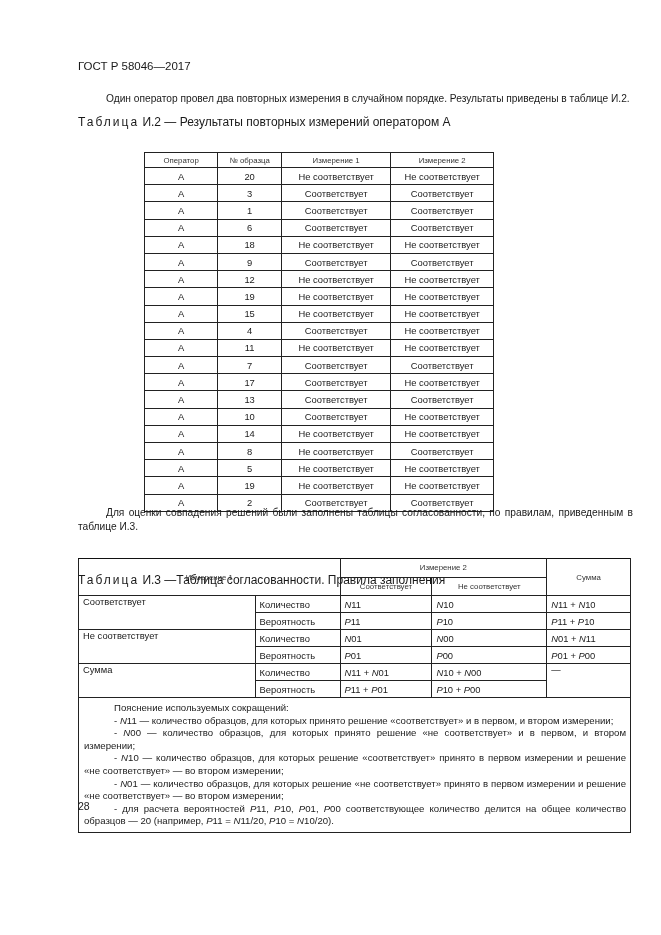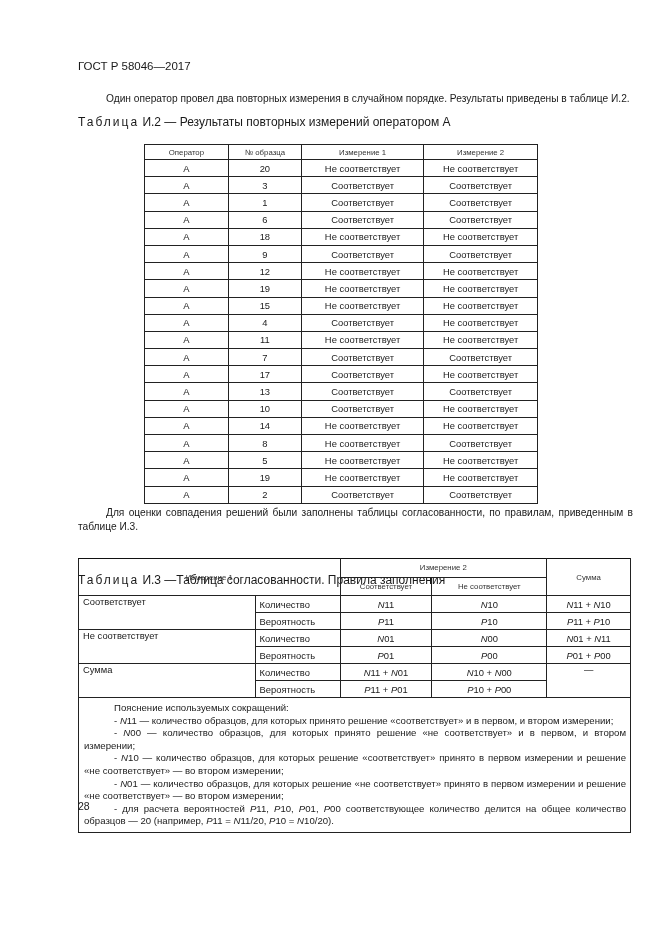--- a/index.html
+++ b/index.html
@@ -3,27 +3,27 @@
 <meta charset="utf-8">
 <style>
   html, body { margin: 0; padding: 0; background: #ffffff; }
   body { width: 661px; height: 935px; position: relative; overflow: hidden;
          font-family: "Liberation Sans", sans-serif; color: #1a1a1a; }
   .header-title { position: absolute; left: 78px; top: 60px; font-size: 11.5px; font-weight: normal; }
   .para { position: absolute; font-size: 10.2px; line-height: 14px; }
   .caption { position: absolute; font-size: 12px; }
   .caption .sp { letter-spacing: 2px; }
   table { border-collapse: collapse; position: absolute; }
-  #t1 { left: 144px; top: 144px; width: 394px; }
+  #t1 { left: 144px; top: 152px; width: 350px; }
   #t1 td, #t1 th { border: 1px solid #222; text-align: center; font-size: 9.4px; height: 16.2px; padding: 0; font-weight: normal; }
   #t1 th { font-size: 7.8px; color: #333; height: 14px; }
   #t2 { left: 78px; top: 558px; width: 553px; }
   #t2 td { border: 1px solid #222; font-size: 9.4px; height: 16px; padding: 0 4px; }
   #t2 .hdr { font-size: 7.8px; color: #333; text-align: center; }
-  #t2 .c { text-align: center; }
+  #t2 .c { }
   #t2 .note { text-align: justify; font-size: 9.6px; line-height: 12.6px; padding: 4px 4px 4px 5px; vertical-align: top; }
   #t2 .note .ind { text-indent: 30px; margin: 0; }
   #t2 .top-thick { border-top: 1.5px solid #111; }
   i { font-style: italic; }
   .page-num { position: absolute; left: 78px; top: 800px; font-size: 10.5px; }
 </style>
 </head>
 <body>
 
 <div class="header-title">ГОСТ Р 58046—2017</div>

